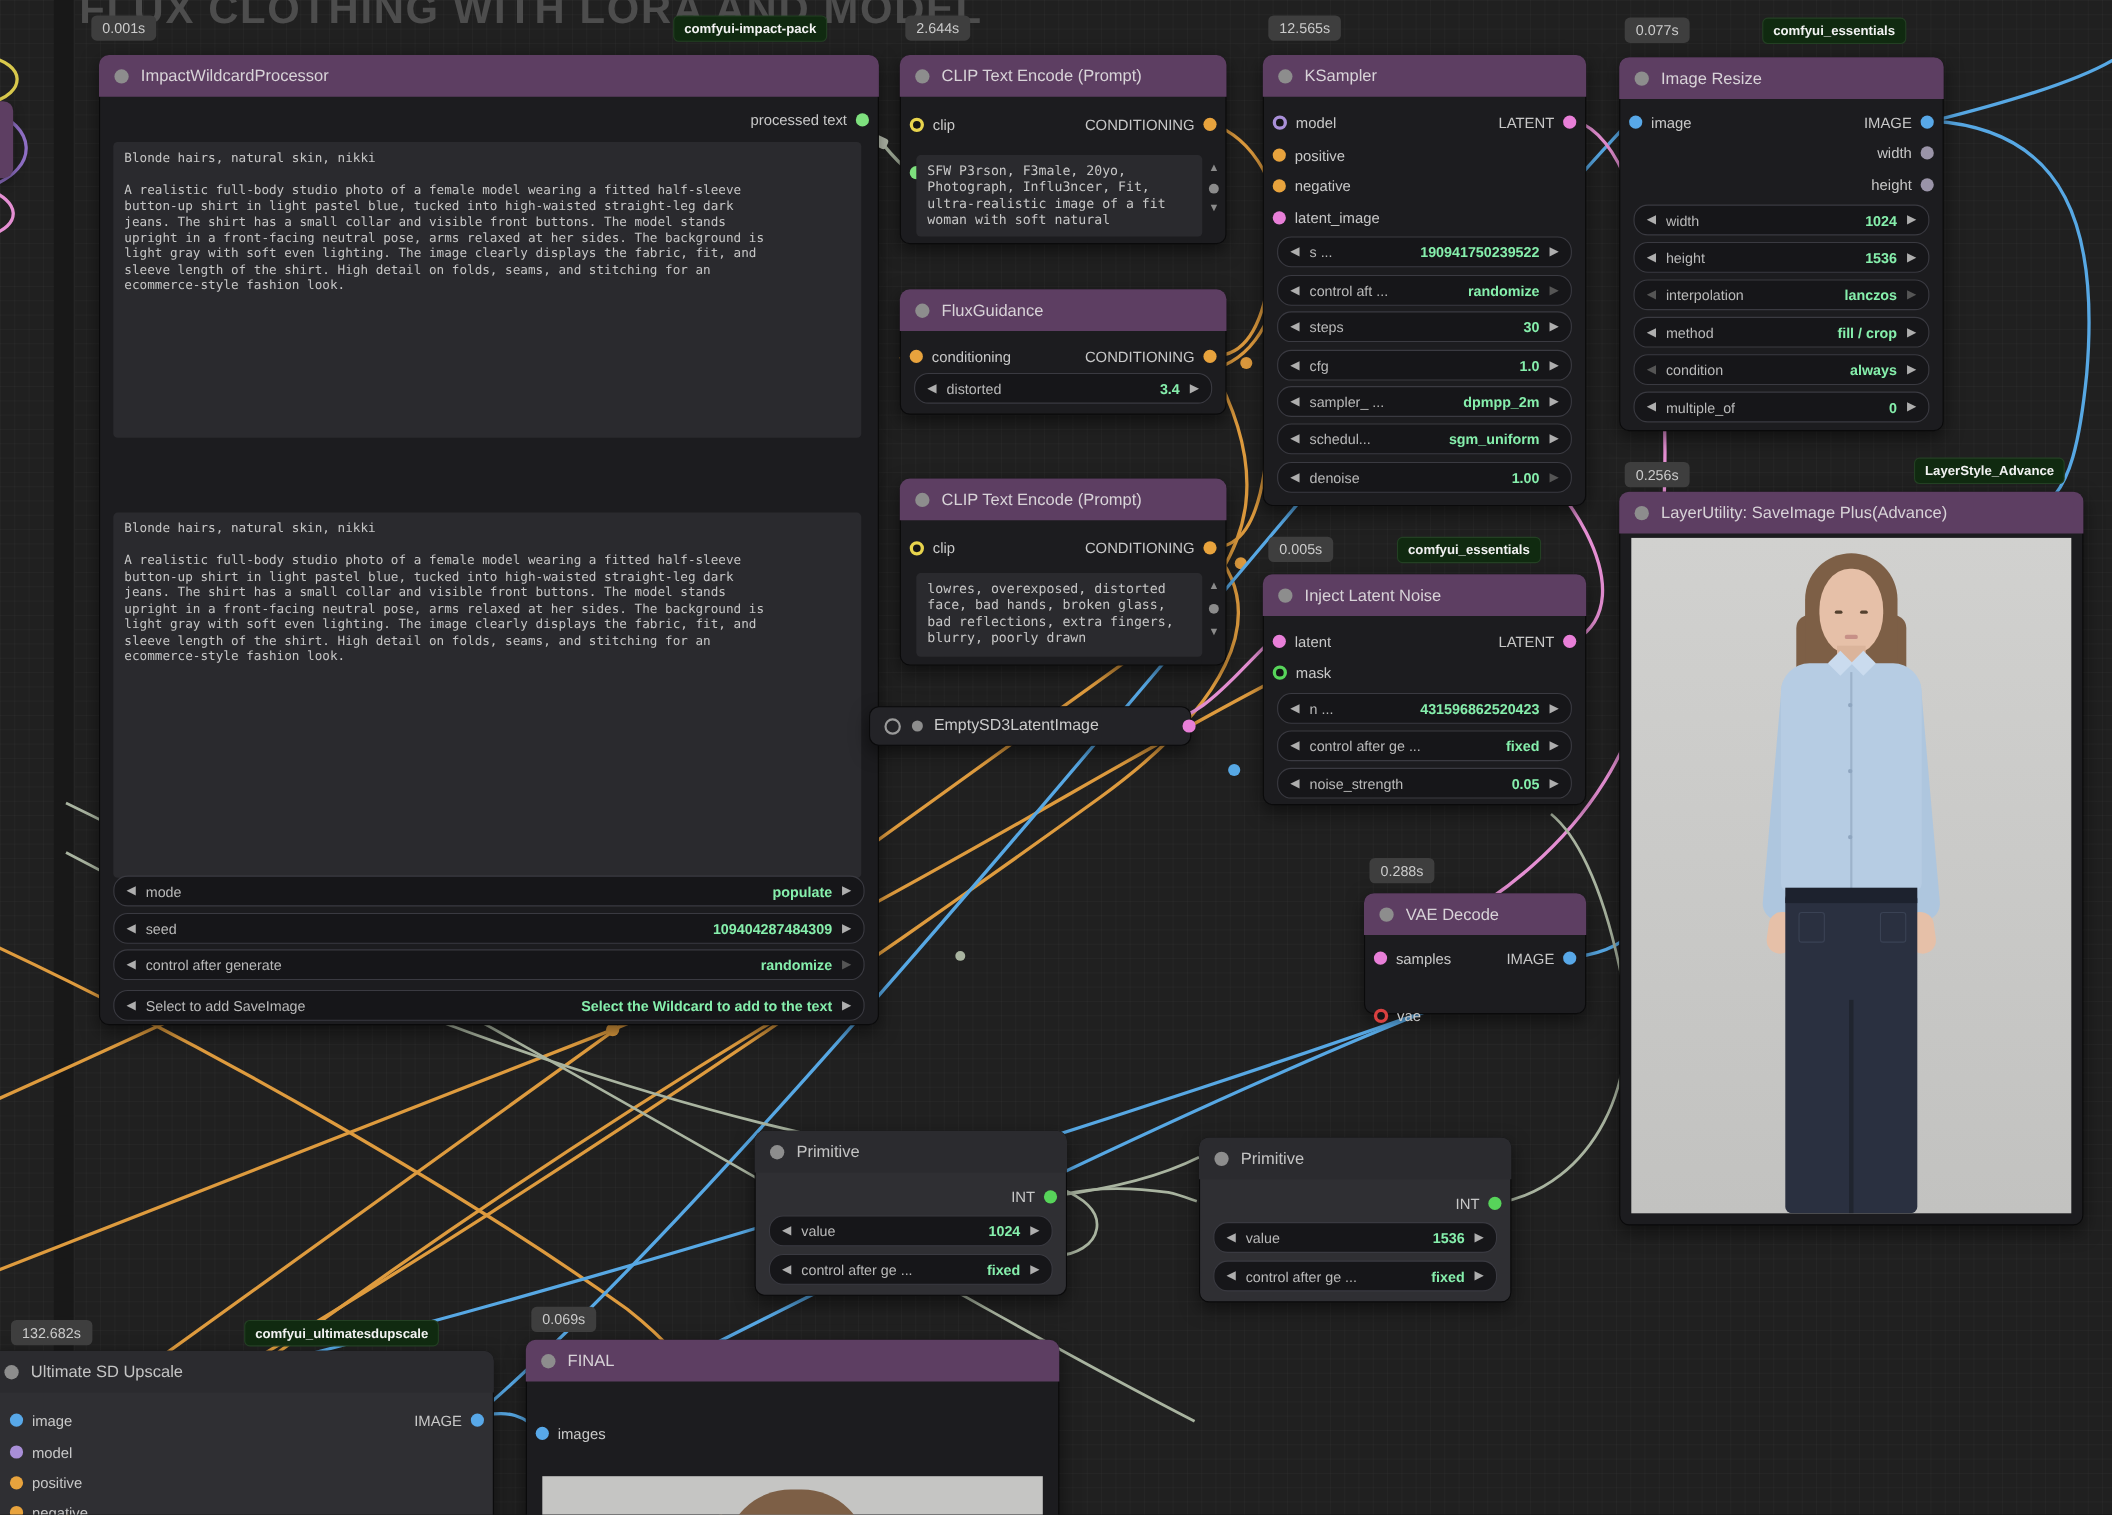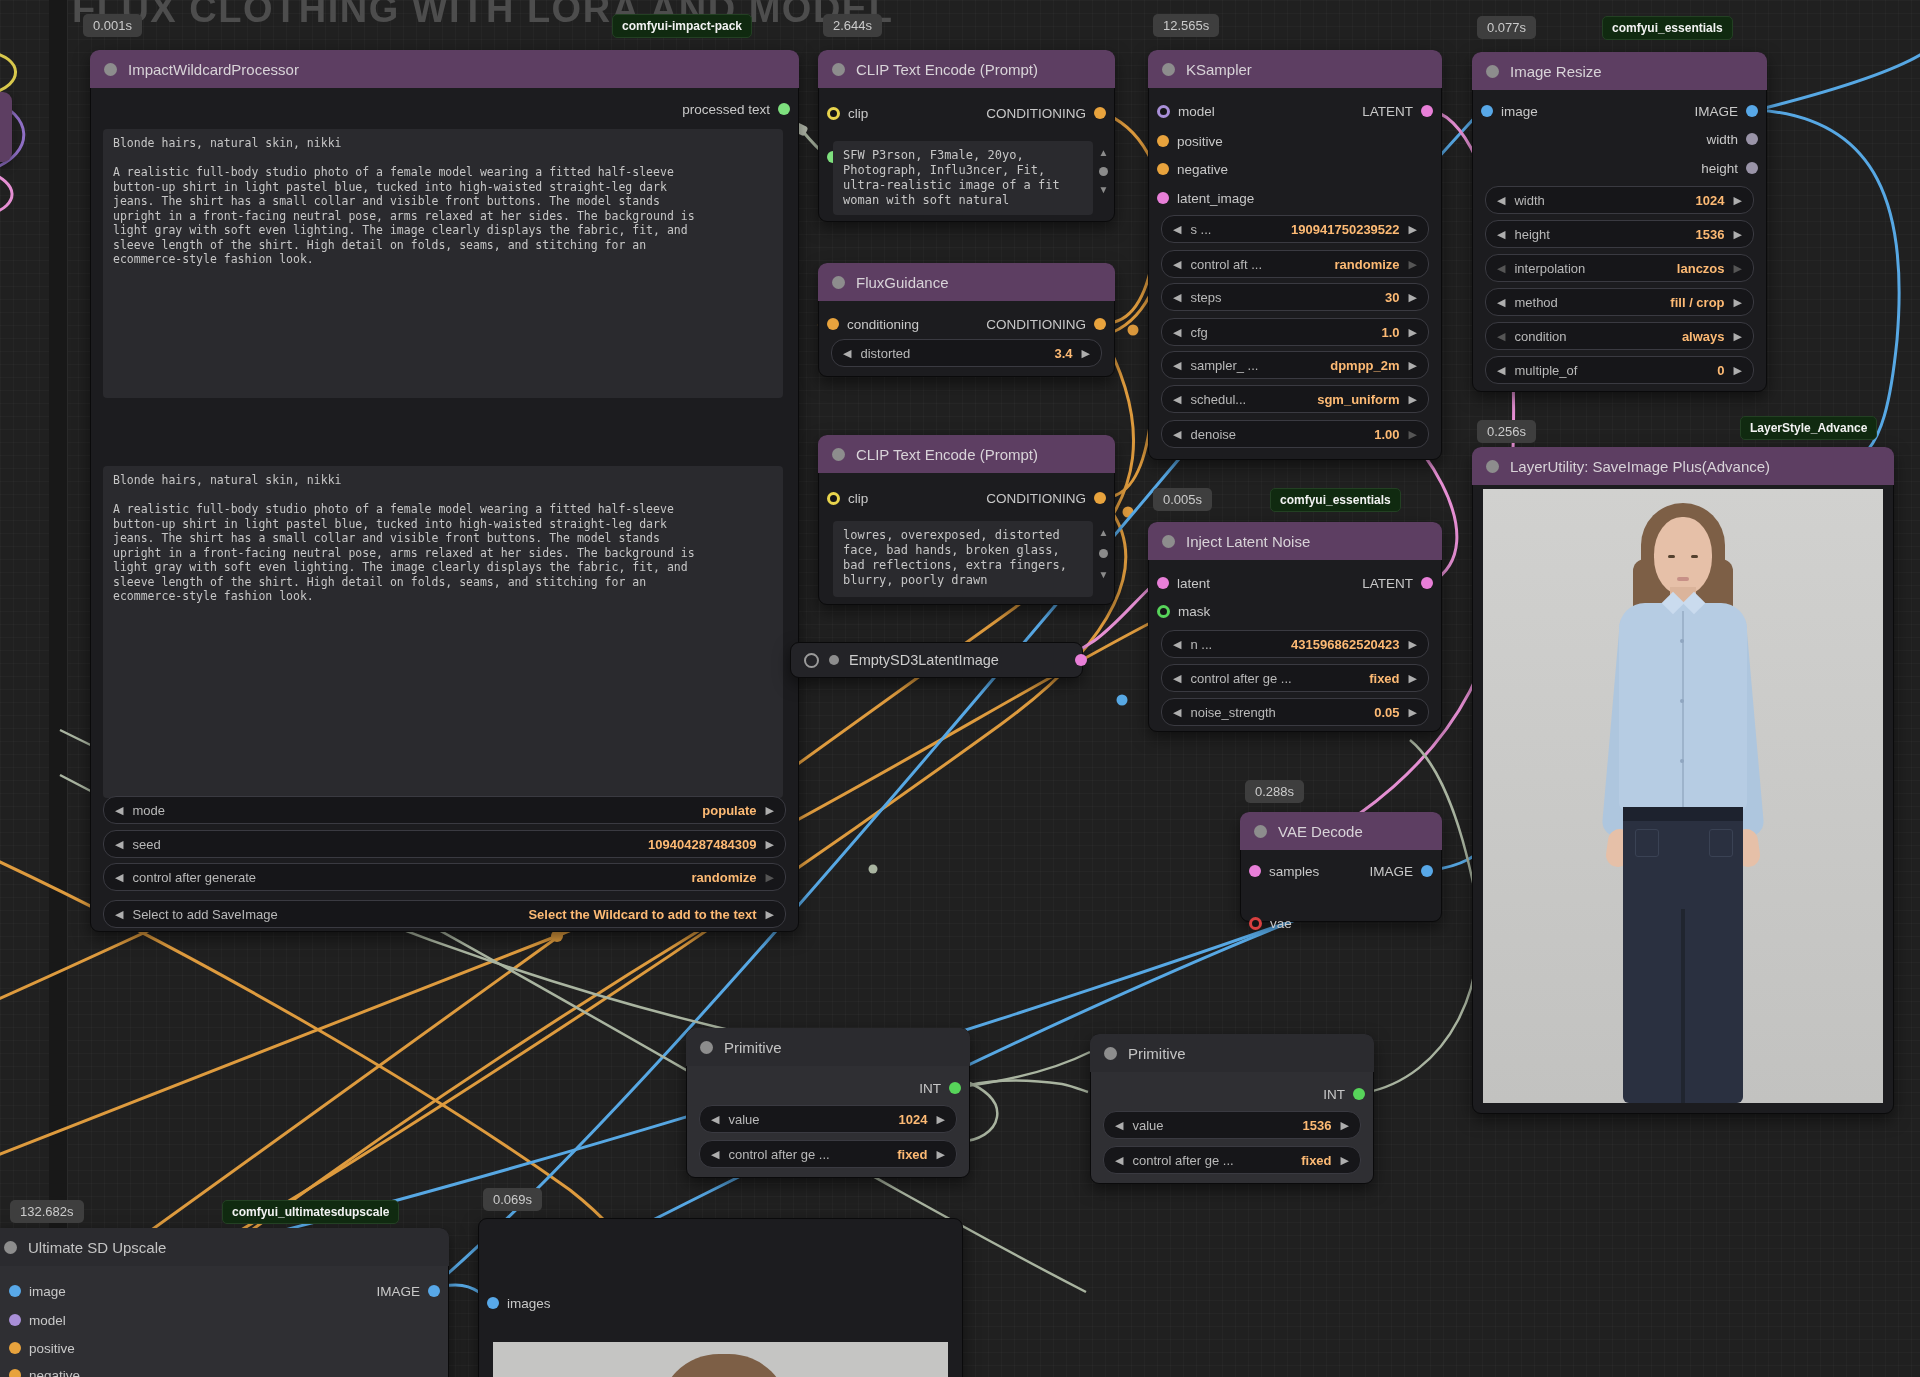--- a/index.html
+++ b/index.html
@@ -26,21 +26,21 @@
   .port.in{left:8px;}
   .port.out{right:8px;flex-direction:row-reverse;}
   .dot{width:12px;height:12px;border-radius:50%;flex:0 0 auto;}
   .dot.ring{width:7px;height:7px;background:#141416;border:3px solid;}
   .widget{position:absolute;left:12px;right:12px;height:26px;background:#161619;
     border:1px solid #3a3a41;border-radius:13px;display:flex;align-items:center;
     padding:0 11px;font-size:13px;gap:9px;}
   .warr{color:#aeaeae;font-size:11px;line-height:1;}
   .warr.dim{color:#555;}
   .wlabel{color:#b9b9b9;white-space:nowrap;}
-  .wvalue{color:#fdba74;font-weight:700;margin-left:auto;white-space:nowrap;}
+  .wvalue{color:#86efac;font-weight:700;margin-left:auto;white-space:nowrap;}
   .ta{position:absolute;background:#2a2a2e;border-radius:4px;color:#c6c6c6;
     font-family:"DejaVu Sans Mono",monospace;font-size:11px;line-height:14px;
     padding:7px 10px;white-space:pre-wrap;overflow:hidden;}
   .ta.big{font-size:11.5px;line-height:14.5px;}
   .sb{position:absolute;right:3px;top:3px;bottom:3px;width:15px;display:flex;flex-direction:column;
     align-items:center;justify-content:space-between;color:#8b8b8b;font-size:10px;padding:3px 0;}
   .sbthumb{width:9px;height:9px;border-radius:50%;background:#8b8b8b;}
   .timer{position:absolute;background:#3e3e3e;color:#cbcbcb;font-size:13px;padding:4px 10px;
     border-radius:5px;z-index:3;}
   .pack{position:absolute;background:#102a10;color:#f2f2f2;font-weight:700;font-size:12px;
@@ -535,20 +535,24 @@
       <span>positive</span>
     </div>
     <div class="port in" style="top:136px;left:18px;">
       <span class="dot" style="background:var(--port-orange);"></span>
       <span>negative</span>
     </div>
   </div>
 
   <div class="timer" style="left:483px;top:1188px;">0.069s</div>
   <div class="node" style="left:478px;top:1218px;width:483px;height:230px;">
+    <div class="nheader purple">
+      <span class="hdot"></span>
+      <span>FINAL</span>
+    </div>
     <div class="port in" style="top:74px;">
       <span class="dot" style="background:var(--port-blue);"></span>
       <span>images</span>
     </div>
     <div class="photo" style="left:14px;top:123px;width:455px;height:107px;background:#c5c5c3;">
       <div style="left:166px;top:12px;width:130px;height:80px;background:var(--hair);border-radius:60px 60px 0 0;"></div>
     </div>
   </div>
 
 </div>

